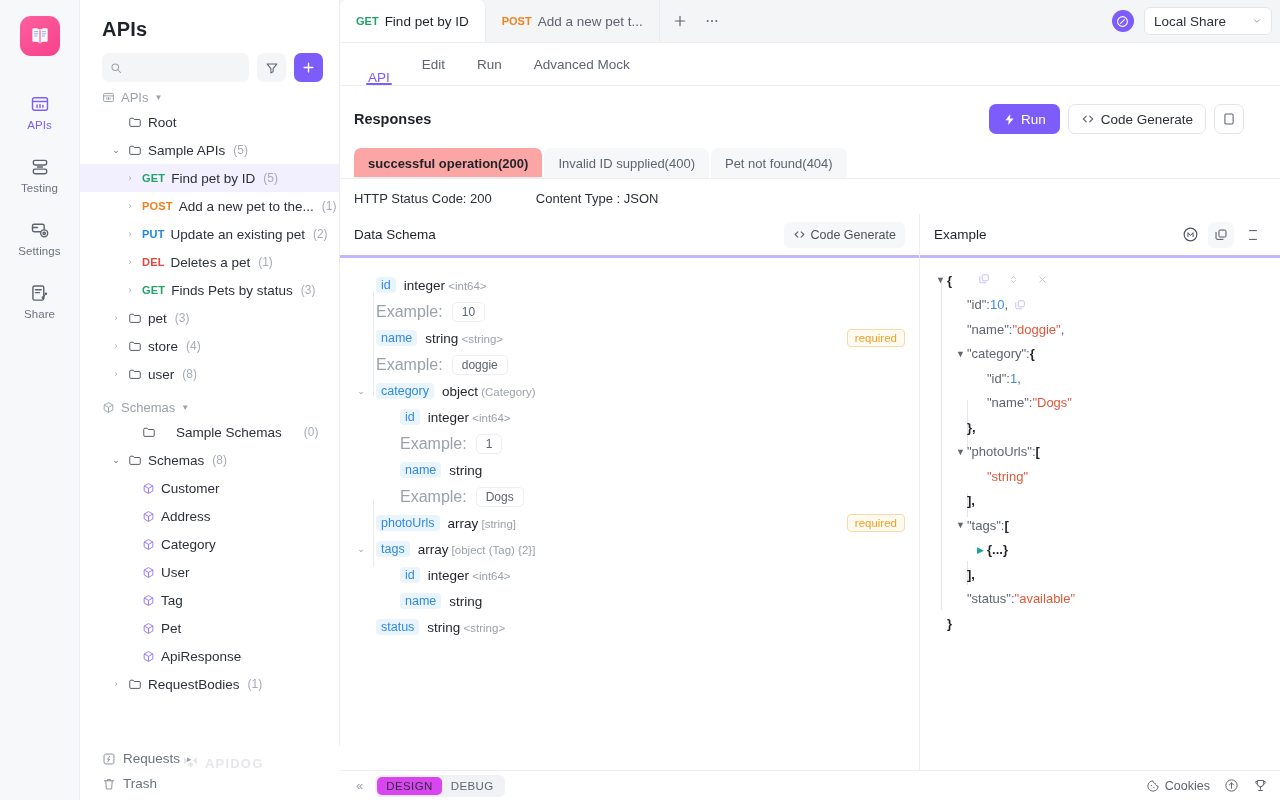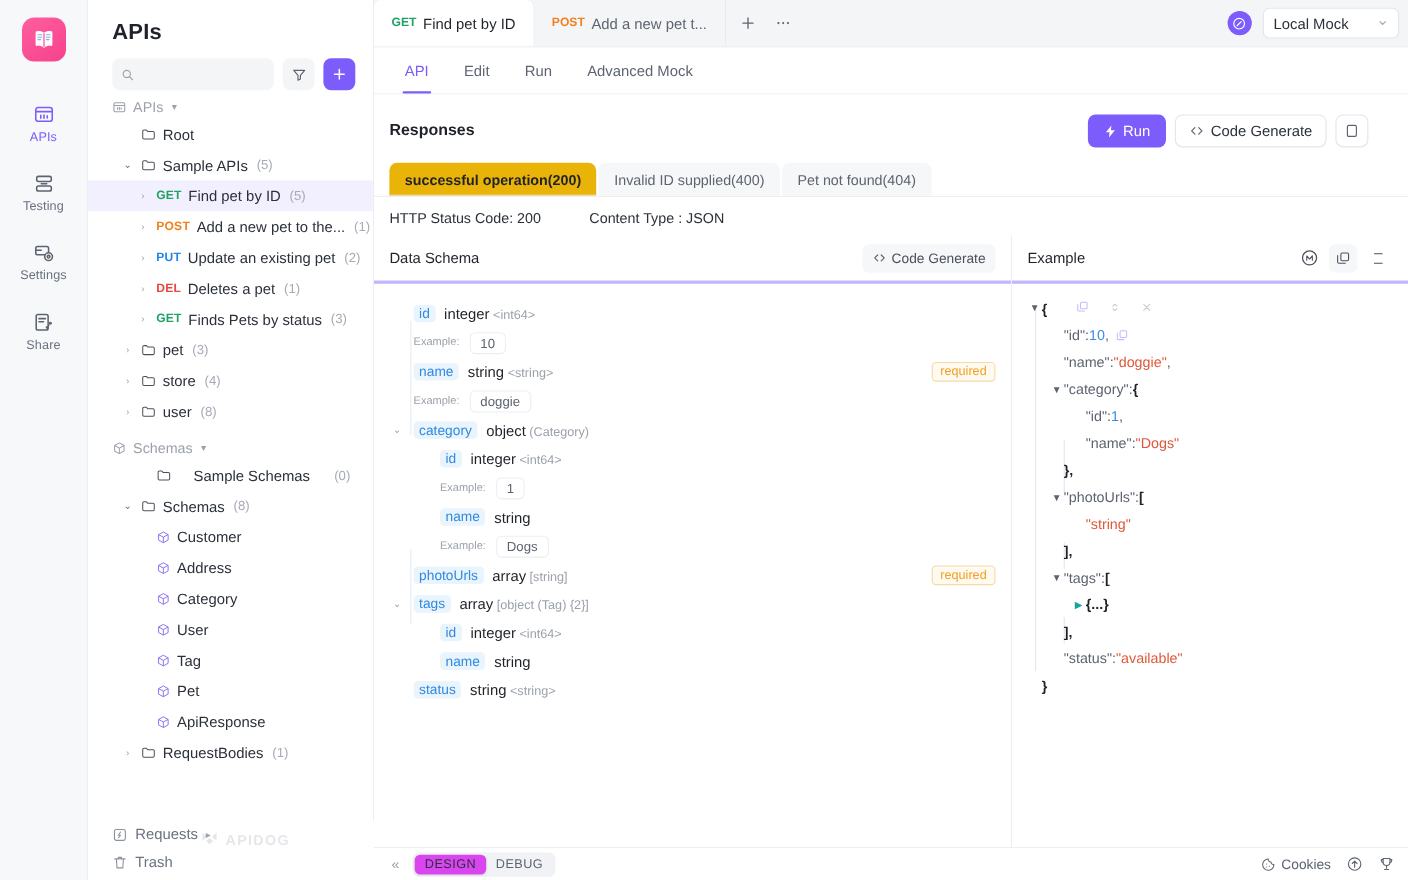--- a/index.html
+++ b/index.html
@@ -119,21 +119,21 @@
     display: flex; align-items: center; justify-content: center; color: #fff;
   }
   .env-select {
     display: flex; align-items: center; gap: 26px;
     height: 28px; padding: 0 9px; border-radius: 6px; background: #fff;
     border: 1px solid #e3e5e9; font-size: 13.5px; color: #2b303a; cursor: pointer;
   }
 
   .subtabs { height: 43px; display: flex; align-items: center; gap: 4px; padding-left: 14px; border-bottom: 1px solid #eceef1; background: #fff; }
   .subtab { padding: 0 14px; height: 42px; display: flex; align-items: center; font-size: 13.5px; color: #5d6470; cursor: pointer; position: relative; }
-  .subtab.active { color: #7c5cfa; font-weight: 500; }
+  .subtab.active { color: #7c5cfa; font-weight: 500; align-items: flex-end; }
   .subtab.active::after { content: ""; position: absolute; left: 12px; right: 12px; bottom: 0; height: 2px; background: #7c5cfa; border-radius: 2px; }
 
   .content { flex: 1; position: relative; overflow: hidden; background: #fff; }
 
   .resp-head { display: flex; align-items: center; padding: 18px 36px 0 14px; }
   .resp-title { font-size: 14.5px; font-weight: 600; color: #1f2329; padding-left: 0; }
   .resp-actions { margin-left: auto; display: flex; align-items: center; gap: 8px; }
   .btn-run {
     height: 30px; padding: 0 14px; border-radius: 7px; background: #7c5cfa; color: #fff;
     display: flex; align-items: center; gap: 5px; font-size: 13.5px; cursor: pointer; border: 0;
@@ -145,21 +145,21 @@
     border: 1px solid #e3e5e9; font-family: "Liberation Sans", sans-serif; white-space: nowrap;
   }
   .btn-sq { width: 30px; height: 30px; border-radius: 7px; border: 1px solid #e3e5e9; background: #fff; display:flex; align-items:center; justify-content:center; cursor:pointer; }
 
   .resp-tabs { display: flex; align-items: flex-end; gap: 2px; padding: 14px 0 0 14px; }
   .rtab {
     padding: 0 14px; height: 30px; display: flex; align-items: center;
     font-size: 13px; color: #5d6470; background: #f6f7f9; cursor: pointer;
     border-radius: 7px 7px 0 0;
   }
-  .rtab.active { background: #eab308; color: #1f2329; font-weight: 600; box-shadow: 0 -1px 0 #eceef1 inset; }
+  .rtab.active { background: #fca5a5; color: #1f2329; font-weight: 600; box-shadow: 0 -1px 0 #eceef1 inset; }
   .rtabs-underline { height: 1px; background: #eceef1; margin: 0 0 0 0; }
   .meta-row { display: flex; gap: 44px; padding: 12px 0 12px 14px; font-size: 13px; color: #2b303a; }
 
   .panes { display: flex; position: absolute; left: 0; right: 0; top: 128px; bottom: 30px; }
   .pane-left { width: 580px; flex: 0 0 580px; display: flex; flex-direction: column; border-right: 1px solid #eceef1; min-width: 0; }
   .pane-right { flex: 1; display: flex; flex-direction: column; min-width: 0; }
   .pane-hd {
     height: 44px; display: flex; align-items: center; padding: 0 14px 0 14px;
     border-bottom: 3px solid #c4b5fd; flex: 0 0 44px;
   }
@@ -180,21 +180,21 @@
     font-size: 12.5px; color: #2f8ae0; background: #eaf4fd; border-radius: 4px;
     padding: 1px 5px; font-weight: 500;
   }
   .type { font-size: 13.5px; color: #1f2329; font-weight: 500; }
   .tmeta { font-size: 11.5px; color: #9ba1ab; font-weight: 400; }
   .req-badge {
     margin-left: auto; font-size: 11.5px; color: #f0a024; border: 1px solid #f6d9a6;
     background: #fffaf0; border-radius: 4px; padding: 2px 7px;
   }
   .exline { display: flex; align-items: center; height: 27px; gap: 9px; }
-  .exlabel { font-size: 10px; color: #9ba1ab; }
+  .exlabel { font-size: 16px; color: #9ba1ab; }
   .exval {
     font-size: 12px; color: #5d6470; border: 1px solid #eceef1; border-radius: 5px;
     padding: 2px 9px; background: #fff;
   }
   .nest-guide { position: absolute; width: 1px; background: #e8eaee; }
 
   
   .json-body { flex: 1; overflow: hidden; padding: 10px 14px 0 14px; font-size: 13px; color: #3a4049; position: relative; }
   .jrow { display: flex; align-items: center; height: 24.5px; white-space: nowrap; position: relative; }
   .jtw { width: 13px; flex: 0 0 13px; color: #5d6470; font-size: 9px; display:flex;align-items:center;justify-content:center; cursor:pointer; }
@@ -556,21 +556,21 @@
         </div>
       </div>
       <div class="tabbar-right">
         <div class="env-dot">
           <svg width="13" height="13" viewBox="0 0 24 24" fill="none" stroke="#fff" stroke-width="2">
             <circle cx="12" cy="12" r="9"></circle>
               <path d="M15.5 8.5L8.5 15.5" stroke-linecap="round"></path>
           </svg>
         </div>
         <div class="env-select">
-          <span>Local Mock</span>
+          <span>Local Share</span>
           <svg width="10" height="10" viewBox="0 0 24 24" fill="none" stroke="#9ba1ab" stroke-width="2.4">
             <path d="M6 9l6 6 6-6" stroke-linecap="round" stroke-linejoin="round"></path>
           </svg>
         </div>
       </div>
     </div>
 
     <div class="subtabs">
       <div class="subtab active">
           <span>API</span>

